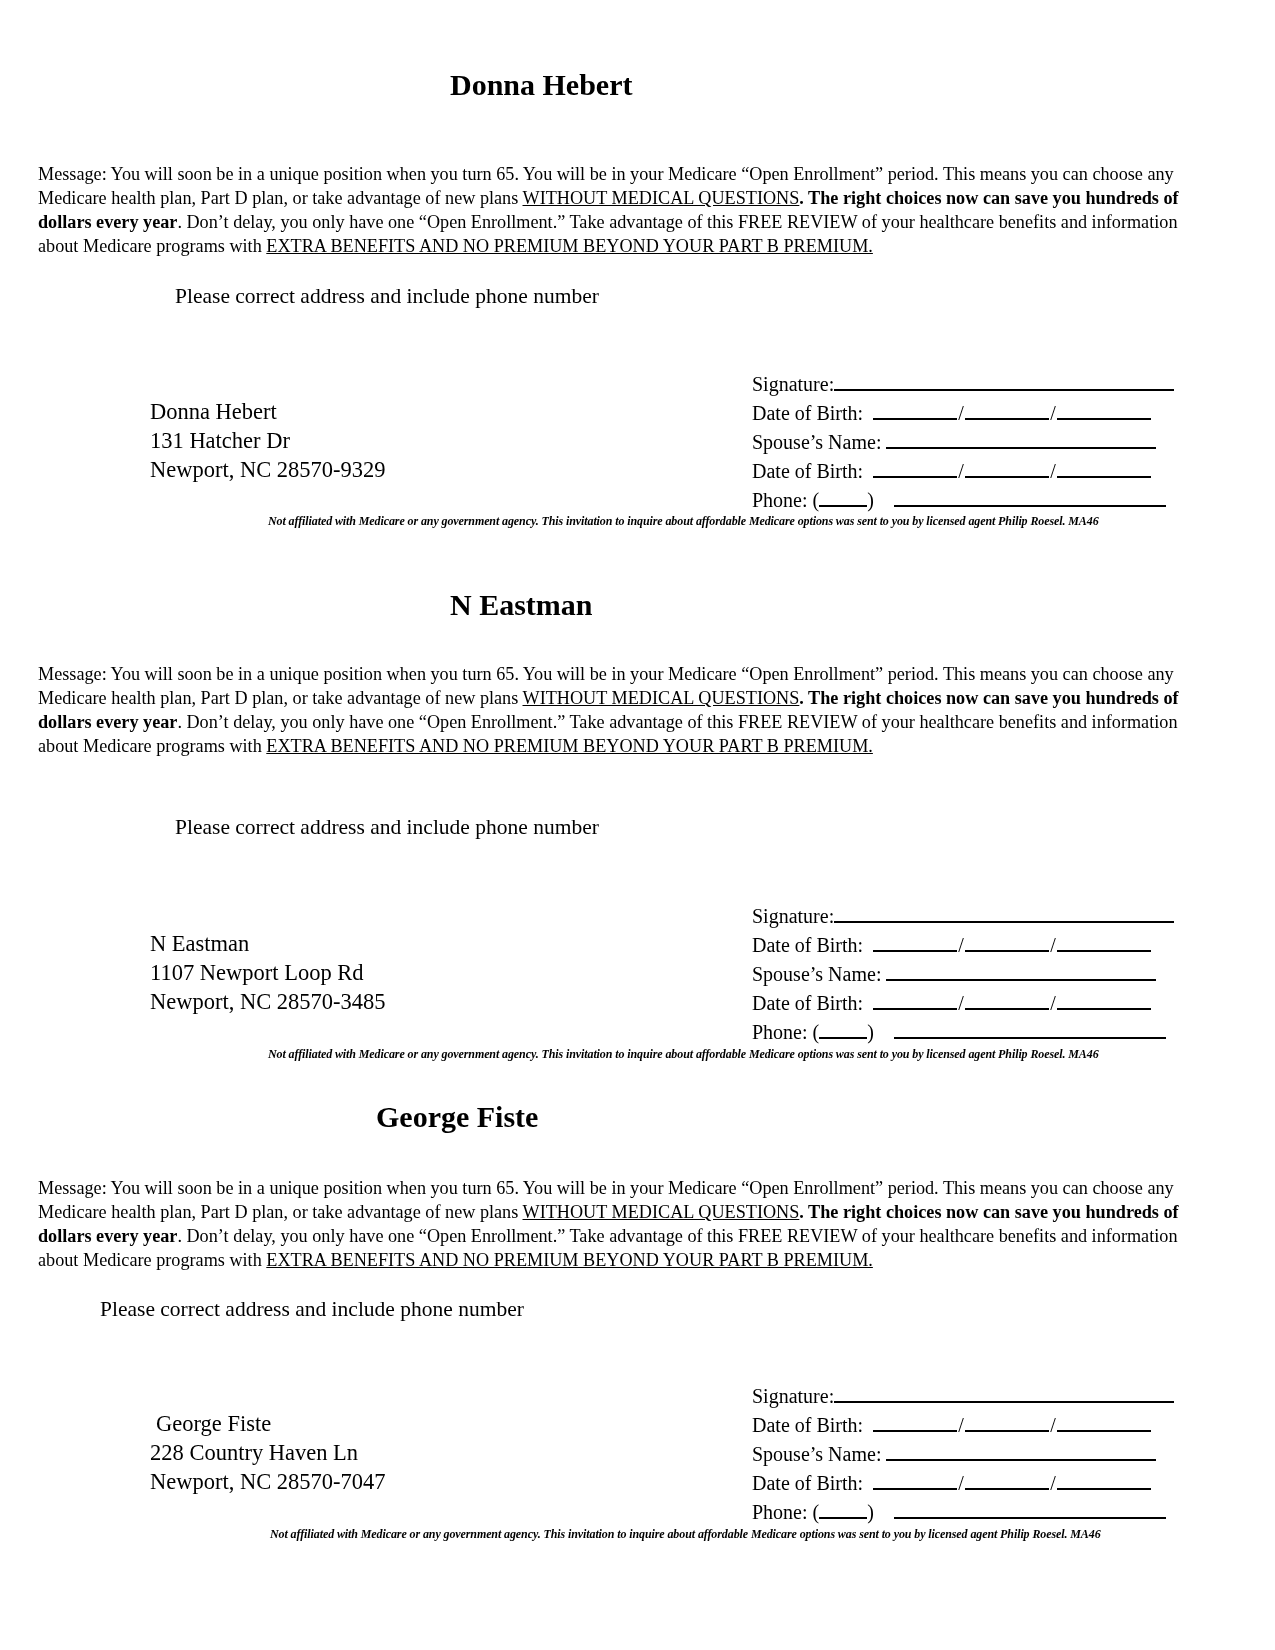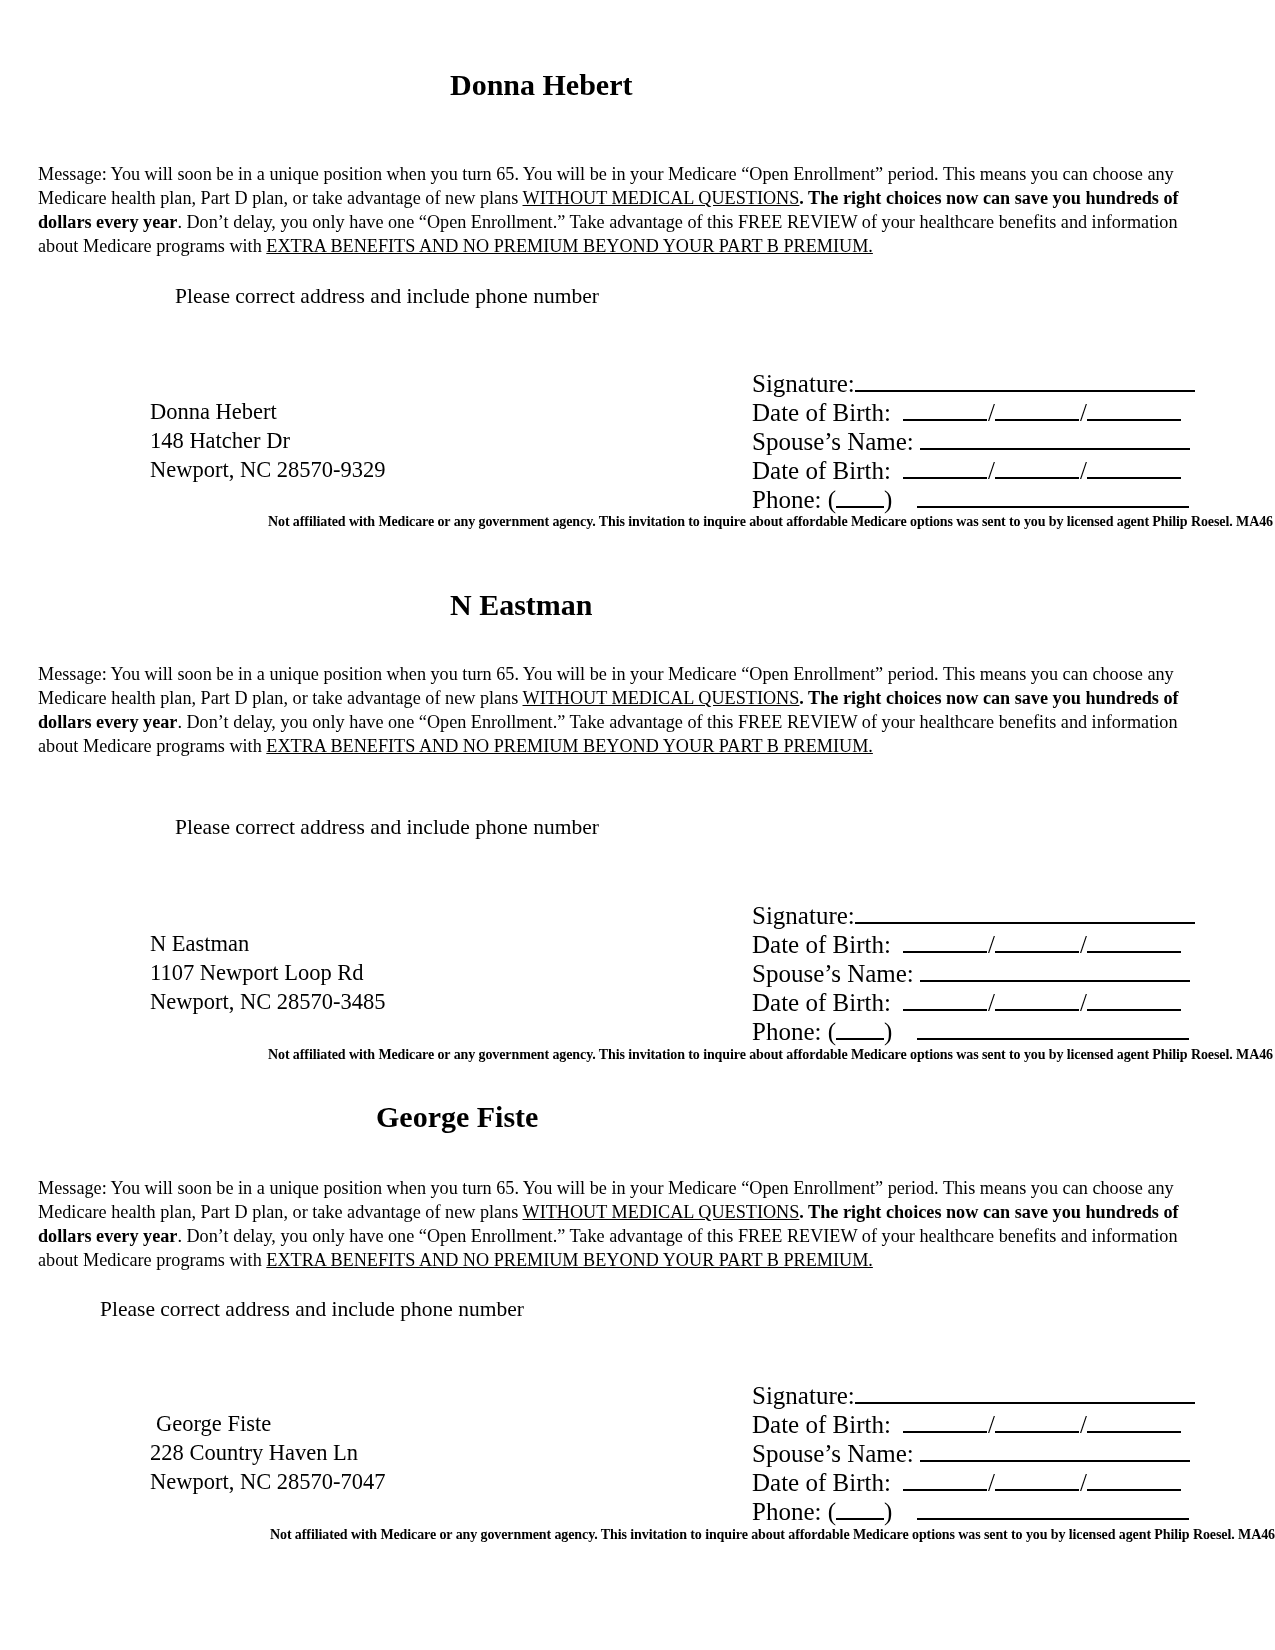--- a/index.html
+++ b/index.html
@@ -5,40 +5,40 @@
   html, body { margin:0; padding:0; background:#ffffff; }
   body { width:1275px; height:1650px; position:relative; overflow:hidden;
          font-family:"Liberation Serif", "DejaVu Serif", serif; color:#000; }
   .abs { position:absolute; white-space:nowrap; }
   .title { font-weight:bold; font-size:30px; }
   .msg { position:absolute; left:38px; width:1160px; font-size:18.2px; line-height:24px; white-space:normal; text-align:left; }
   .msg b { font-weight:bold; }
   .msg u { text-decoration:underline; font-weight:normal; }
   .please { font-size:21.5px; }
   .addr { font-size:22.5px; line-height:29px; }
-  .form { font-size:25px; line-height:29px; }
+  .form { font-size:20px; line-height:29px; }
   .form .row { height:29px; white-space:nowrap; }
   .blank { display:inline-block; border-bottom:2px solid #000; height:20px; vertical-align:baseline; }
   .slash { display:inline-block; width:8px; text-align:center; }
-  .foot { font-size:14px; font-weight:bold; letter-spacing:-0.1px; }
+  .foot { font-size:12px; font-weight:bold; letter-spacing:-0.1px;font-style:italic; }
 </style>
 </head>
 <body>
 
 <div class="abs title" style="left:450px; top:68px;">Donna Hebert</div>
 
 <div class="msg" style="top:162px;">
   <span>Message:  You will soon be in a unique position when you turn 65.  You will be in your Medicare “Open Enrollment” period.  This means you can choose any Medicare health plan, Part D plan, or take advantage of new plans </span><u>WITHOUT MEDICAL QUESTIONS</u><b>. </b><b>The right choices now can save you hundreds of dollars every year</b><span>.  Don’t delay, you only have one “Open Enrollment.”  Take advantage of this FREE REVIEW of your healthcare benefits and information about Medicare programs with </span><u>EXTRA BENEFITS AND NO PREMIUM BEYOND YOUR PART B PREMIUM.</u>
 </div>
 
 <div class="abs please" style="left:175px; top:284px;">Please correct address and include phone number</div>
 
 <div class="abs addr" style="left:150px; top:397px;">
   <div>Donna Hebert</div>
-  <div>148 Hatcher Dr</div>
+  <div>131 Hatcher Dr</div>
   <div>Newport, NC 28570-9329</div>
 </div>
 
 <div class="abs form" style="left:752px; top:369px;">
   <div class="row"><span>Signature:</span><span class="blank" style="width:340px;"></span></div>
   <div class="row"><span>Date of Birth:</span>&nbsp;&nbsp;<span class="blank" style="width:84px;"></span><span class="slash">/</span><span class="blank" style="width:84px;"></span><span class="slash">/</span><span class="blank" style="width:94px;"></span></div>
   <div class="row"><span>Spouse’s Name:</span>&nbsp;<span class="blank" style="width:270px;"></span></div>
   <div class="row"><span>Date of Birth:</span>&nbsp;&nbsp;<span class="blank" style="width:84px;"></span><span class="slash">/</span><span class="blank" style="width:84px;"></span><span class="slash">/</span><span class="blank" style="width:94px;"></span></div>
   <div class="row"><span>Phone: (</span><span class="blank" style="width:48px;"></span><span>)</span>&nbsp;&nbsp;&nbsp;&nbsp;<span class="blank" style="width:272px;"></span></div>
 </div>

